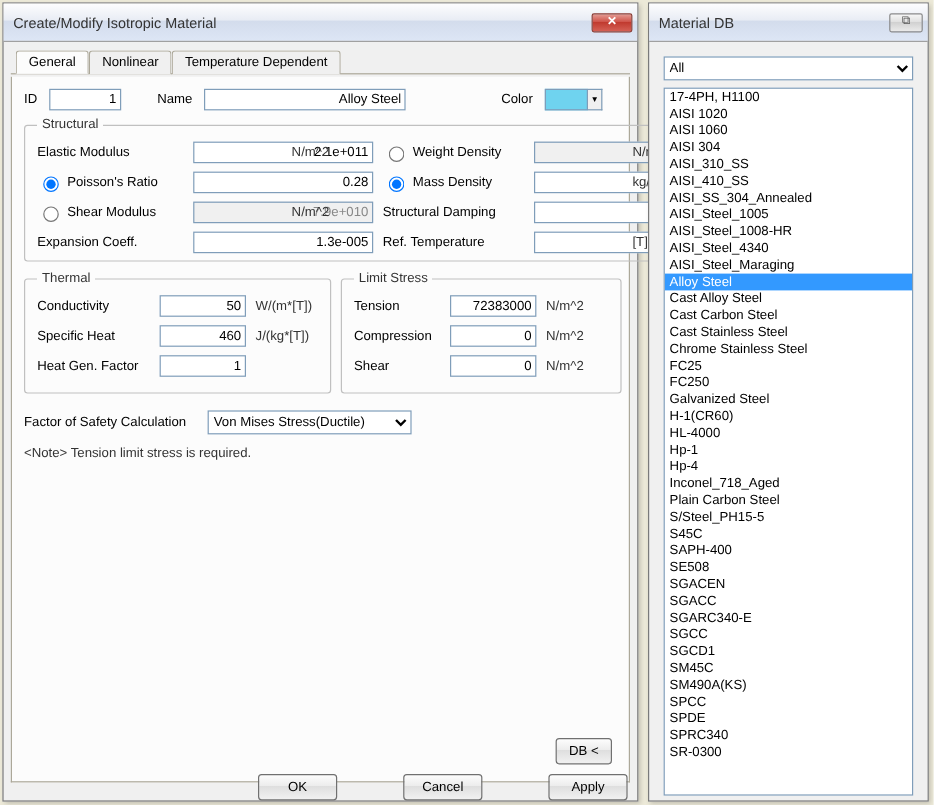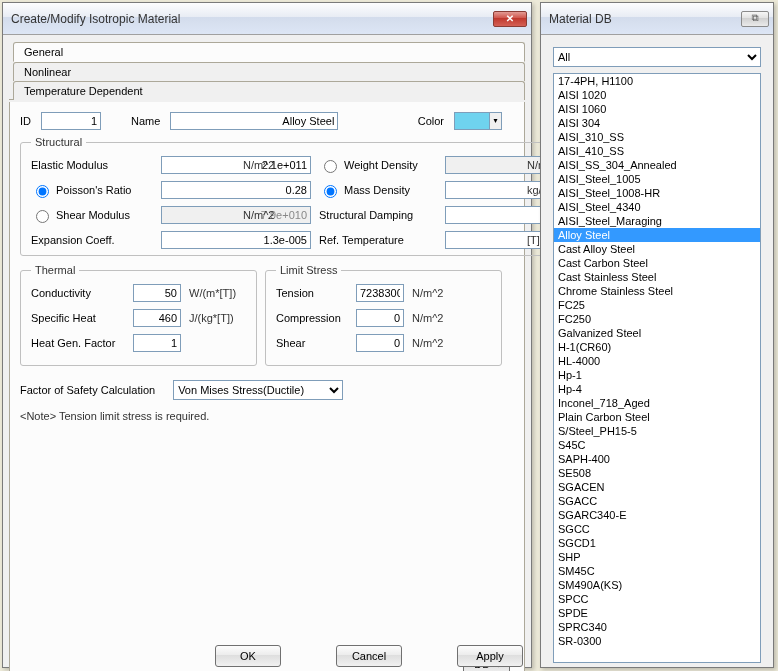--- a/index.html
+++ b/index.html
@@ -52,21 +52,20 @@
     line-height: 12px;
     font-size: 10px;
     cursor: pointer;
   }
   .window-body { padding: 6px; }
   .tabs {
     display: flex;
     border-bottom: 1px solid #aca899;
     margin-bottom: 2px;
     padding-left: 4px;
-    flex-direction: column;
   }
   .tab {
     padding: 3px 10px;
     border: 1px solid #aca899;
     border-bottom: none;
     background: #f0f0f0;
     margin-right: 0px;
     border-radius: 3px 3px 0 0;
     position: relative;
     top: 1px;
@@ -153,21 +152,21 @@
   }
   .db-item { padding: 1px 4px; cursor: pointer; white-space:nowrap; }
   .db-item.selected { background: #3399ff; color: #fff; }
   .db-footer { display:flex; gap:6px; justify-content:space-between; margin-top:6px;}
   .db-footer .btn { min-width: 60px; flex:1;}
   .two-col { display:flex; gap:8px;}
   .col { flex:1; }
   .frow { display:flex; align-items:center; margin-bottom:7px; gap:4px;}
   .frow .flab { width: 98px; }
   .frow .flab2 { width: 112px; }
-  .frow input[type="text"]{ width: 48px;}
+  .frow input[type="text"]{ width: 72px;}
   .str-grid { display:grid; grid-template-columns: 130px 78px 56px 24px 126px 78px 56px; row-gap:7px; align-items:center;}
   .str-grid .cell { display:flex; align-items:center; gap:4px;}
   ::-webkit-scrollbar { width:16px; background:#f0f0f0;}
   ::-webkit-scrollbar-thumb { background:#c8c8c8; border:1px solid #a0a0a0;}
   ::-webkit-scrollbar-button { height:16px; background:#e8e8e8; border:1px solid #a0a0a0;}
 </style>
 </head>
 <body>
 
 <div class="window" style="left:2px; top:2px; width:530px; height:666px;">
@@ -375,21 +374,20 @@
         <div class="db-item">Plain Carbon Steel</div>
         <div class="db-item">S/Steel_PH15-5</div>
         <div class="db-item">S45C</div>
         <div class="db-item">SAPH-400</div>
         <div class="db-item">SE508</div>
         <div class="db-item">SGACEN</div>
         <div class="db-item">SGACC</div>
         <div class="db-item">SGARC340-E</div>
         <div class="db-item">SGCC</div>
         <div class="db-item">SGCD1</div>
-        <div class="db-item">SHP</div>
         <div class="db-item">SM45C</div>
         <div class="db-item">SM490A(KS)</div>
         <div class="db-item">SPCC</div>
         <div class="db-item">SPDE</div>
         <div class="db-item">SPRC340</div>
         <div class="db-item">SR-0300</div>
       </div>
   </div>
 </div>
 

